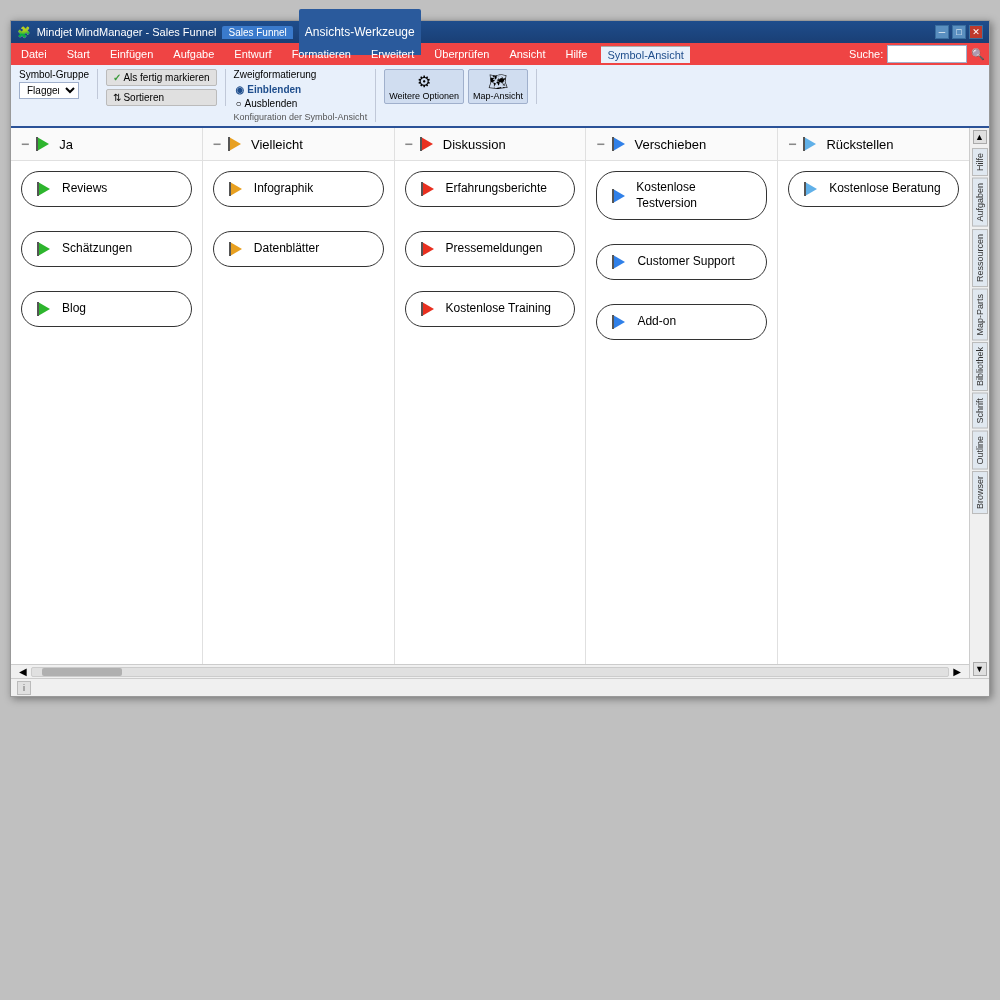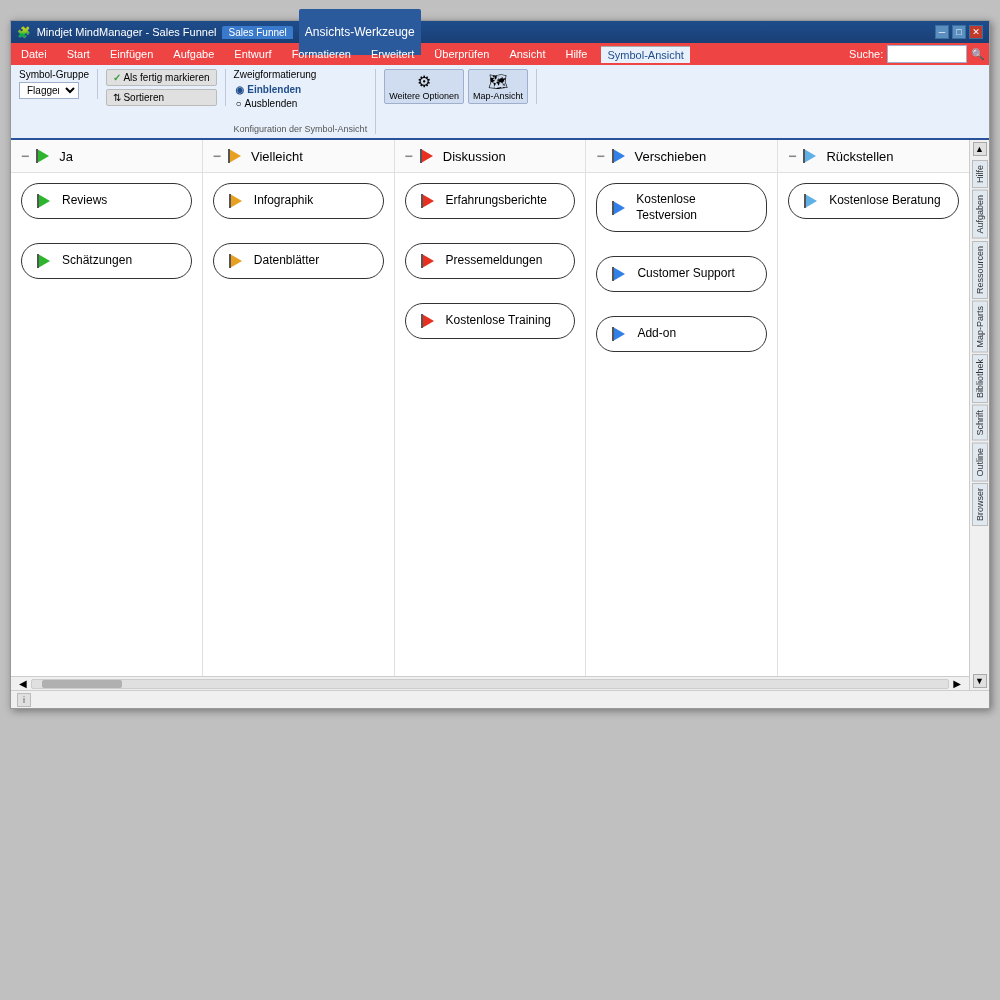--- a/index.html
+++ b/index.html
@@ -85,21 +85,21 @@
       display: flex;
       flex-direction: column;
       align-items: flex-start;
       border-right: 1px solid #c0c8d8;
       padding-right: 8px;
       min-width: 60px;
     }
     .ribbon-group-label {
       font-size: 9px;
       color: #555;
-      margin-top: 14px;
+      margin-top: 2px;
       align-self: center;
     }
     .ribbon-controls {
       display: flex;
       align-items: center;
       gap: 4px;
     }
     .ribbon-btn {
       display: flex;
       flex-direction: column;
@@ -534,20 +534,24 @@
           </div>
           <div class="column-cards">
             <div class="card">
               <span class="flag-icon flag-green"></span>
               <span class="card-text">Reviews</span>
             </div>
             <div class="card">
               <span class="flag-icon flag-green"></span>
               <span class="card-text">Schätzungen</span>
             </div>
+            <div class="card">
+              <span class="flag-icon flag-green"></span>
+              <span class="card-text">Blog</span>
+            </div>
           </div>
         </div>
 
         <div class="column">
           <div class="column-header">
             <span class="col-minus">−</span>
             <span class="flag-icon flag-orange"></span>
             <span>Vielleicht</span>
           </div>
           <div class="column-cards">

